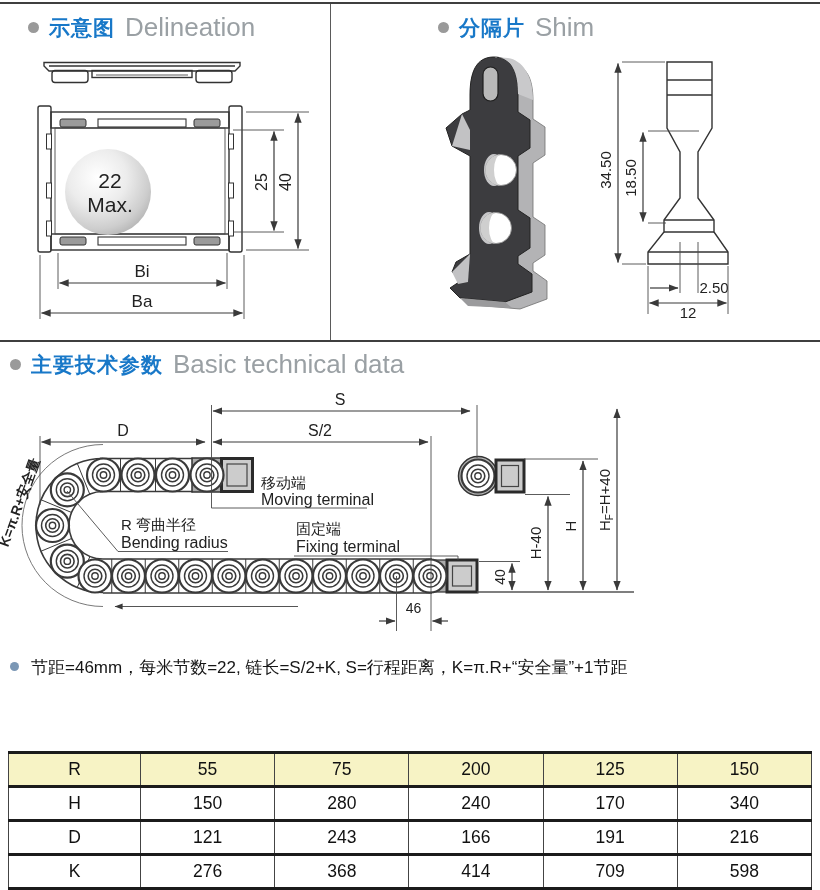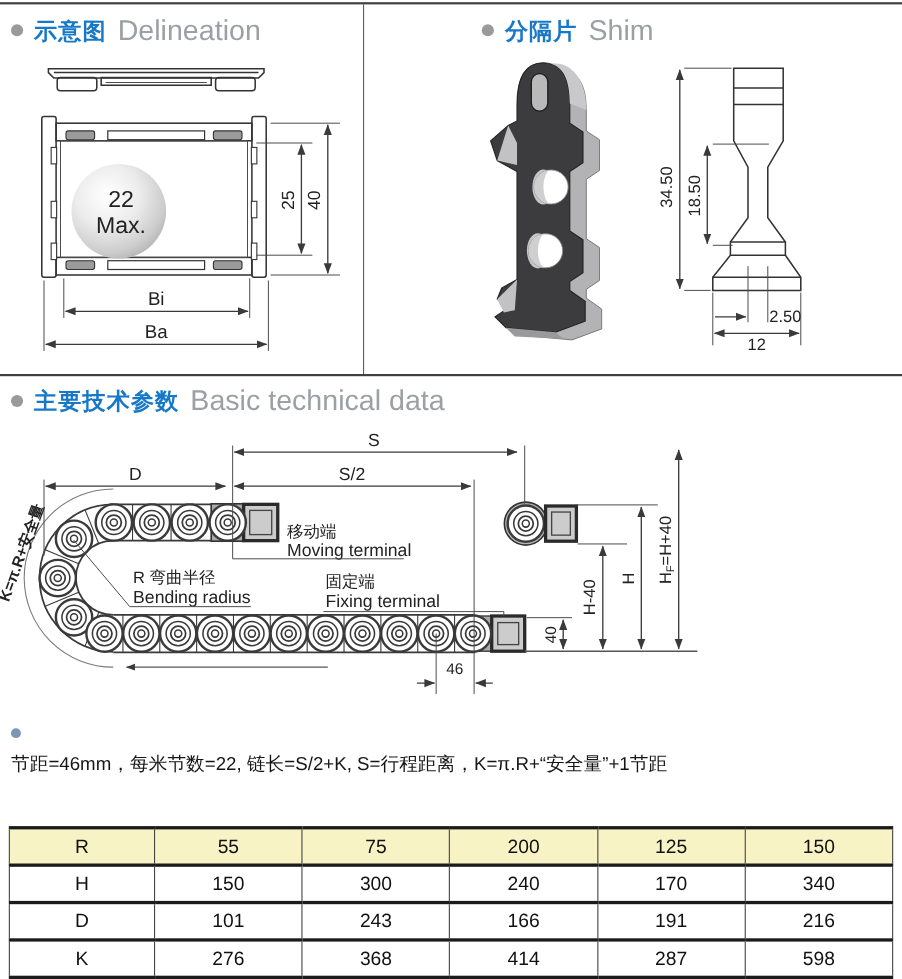--- a/index.html
+++ b/index.html
@@ -28,21 +28,21 @@
 </style>
 </head>
 <body>
 
 <div class="page">
 
   <div class="rule" style="left:0;top:2px;width:820px;height:2px;"></div>
   <div class="vrule" style="left:330px;top:4px;width:1px;height:336px;"></div>
   <div class="rule" style="left:0;top:340px;width:820px;height:2px;"></div>
 
-  <div class="sec-head" style="left:10px;top:12px;">
+  <div class="sec-head" style="left:28px;top:12px;">
     <span class="sec-bullet"></span>
     <span class="sec-zh">示意图</span>
     <span class="sec-en">Delineation</span>
   </div>
   <div class="sec-head" style="left:10px;top:349px;">
     <span class="sec-bullet"></span>
     <span class="sec-zh">主要技术参数</span>
     <span class="sec-en">Basic technical data</span>
   </div>
   <div class="sec-head" style="left:438px;top:12px;">
@@ -334,21 +334,21 @@
     </g>
     <g>
       <text x="121" y="530" font-size="15">R 弯曲半径</text>
       <text x="121" y="548" font-size="16">Bending radius</text>
       <line class="ext" x1="118" y1="551.5" x2="228" y2="551.5"></line>
       <line class="ext" x1="118" y1="551.5" x2="67" y2="491"></line>
     </g>
     <text x="24" y="504" font-size="14" font-weight="600" text-anchor="middle" transform="rotate(-70 24 504)">K=π.R+安全量</text>
   </svg>
 
-  <div class="note" style="top:656px;flex-direction:column;">
+  <div class="note" style="top:656px;">
     <span class="note-bullet"></span>
     <span>节距=46mm，每米节数=22, 链长=S/2+K, S=行程距离，K=π.R+“安全量”+1节距</span>
   </div>
 
   <table class="spec">
     <colgroup>
       <col style="width:132px">
         <col>
         <col>
         <col>
@@ -360,37 +360,37 @@
       <th>R</th>
       <th>55</th>
       <th>75</th>
       <th>200</th>
       <th>125</th>
       <th>150</th>
     </tr>
     <tr>
       <td>H</td>
       <td>150</td>
-      <td>300</td>
+      <td>280</td>
       <td>240</td>
       <td>170</td>
       <td>340</td>
     </tr>
     <tr>
       <td>D</td>
-      <td>101</td>
+      <td>121</td>
       <td>243</td>
       <td>166</td>
       <td>191</td>
       <td>216</td>
     </tr>
     <tr>
       <td>K</td>
       <td>276</td>
       <td>368</td>
       <td>414</td>
-      <td>287</td>
+      <td>709</td>
       <td>598</td>
     </tr>
   </tbody>
     </table>
 
 </div>
 
 </body></html>

